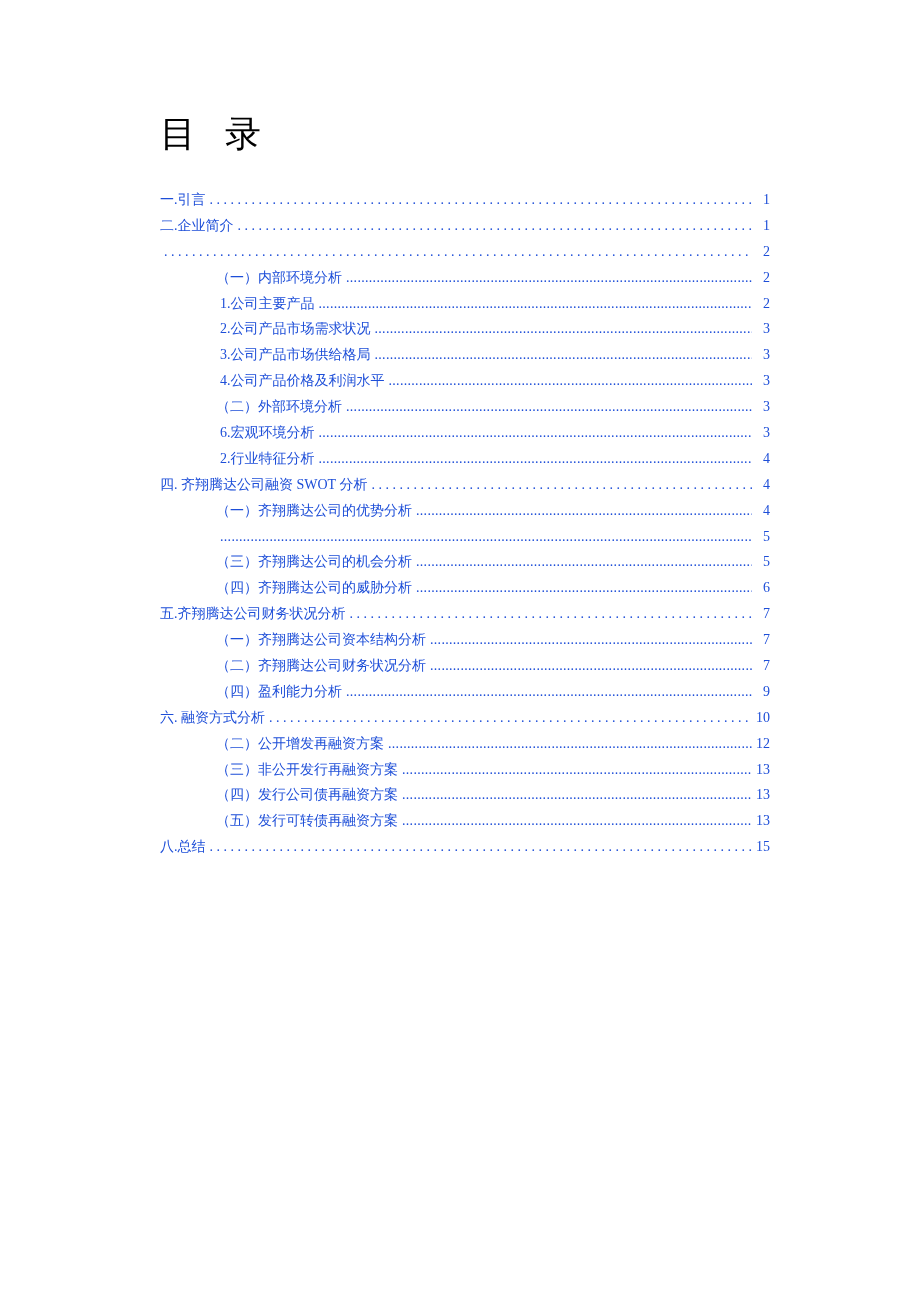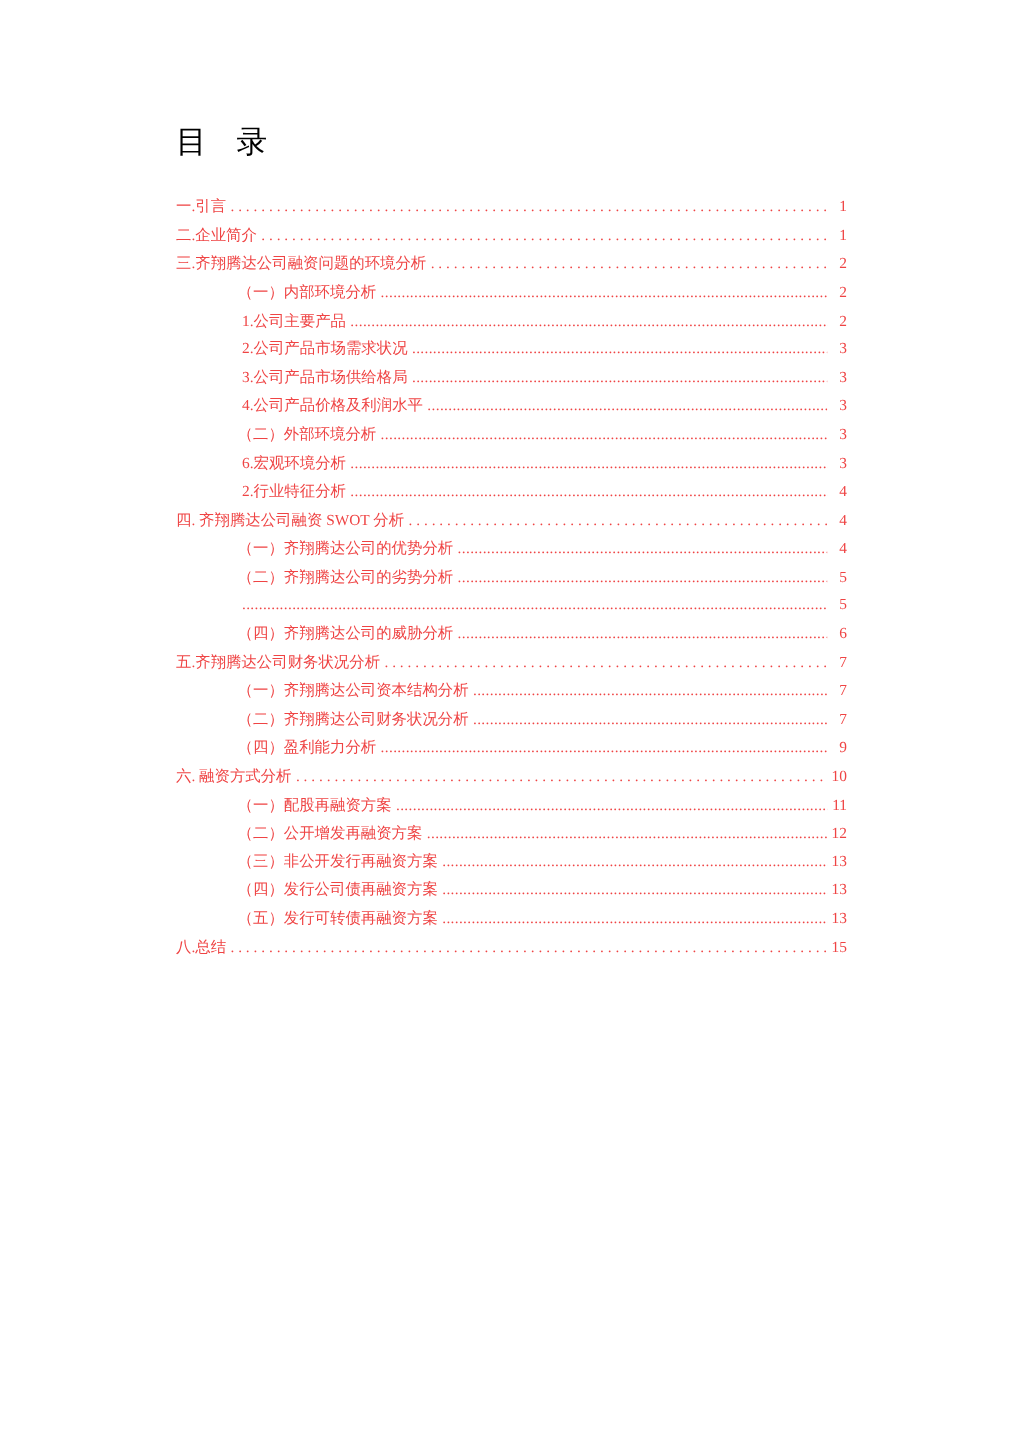--- a/index.html
+++ b/index.html
@@ -8,30 +8,30 @@
       box-sizing: border-box;
     }
     body {
       background: #ffffff;
       font-family: "SimSun", "宋体", serif;
       width: 920px;
       height: 1302px;
       padding: 110px 150px 50px 160px;
     }
     .toc-title {
-      font-size: 28px;
+      font-size: 36px;
       font-weight: normal;
       letter-spacing: 10px;
       color: #000;
       margin-bottom: 28px;
       font-family: "SimSun", "宋体", serif;
     }
     .toc {
       font-size: 14px;
-      color: #ef4444;
+      color: #1d4ed8;
       line-height: 1.85;
     }
     .toc-line {
       display: flex;
       align-items: baseline;
       white-space: nowrap;
     }
     .toc-line .label {
       flex-shrink: 0;
     }
@@ -79,21 +79,20 @@
       <span class="label">一.引言</span>
       <span class="leader"></span>
       <span class="page">1</span>
     </div>
     <div class="toc-line lvl1">
       <span class="label">二.企业简介</span>
       <span class="leader"></span>
       <span class="page">1</span>
     </div>
     <div class="toc-line lvl1">
-      <span class="label">三.齐翔腾达公司融资问题的环境分析</span>
       <span class="leader"></span>
       <span class="page">2</span>
     </div>
     <div class="toc-line lvl2">
       <span class="label">（一）内部环境分析</span>
       <span class="leader"></span>
       <span class="page">2</span>
     </div>
     <div class="toc-line lvl3">
       <span class="label">1.公司主要产品</span>
@@ -134,25 +133,25 @@
       <span class="label">四. 齐翔腾达公司融资 SWOT 分析</span>
       <span class="leader"></span>
       <span class="page">4</span>
     </div>
     <div class="toc-line lvl2">
       <span class="label">（一）齐翔腾达公司的优势分析</span>
       <span class="leader"></span>
       <span class="page">4</span>
     </div>
     <div class="toc-line lvl2">
-      <span class="label">（二）齐翔腾达公司的劣势分析</span>
       <span class="leader"></span>
       <span class="page">5</span>
     </div>
     <div class="toc-line lvl2">
+      <span class="label">（三）齐翔腾达公司的机会分析</span>
       <span class="leader"></span>
       <span class="page">5</span>
     </div>
     <div class="toc-line lvl2">
       <span class="label">（四）齐翔腾达公司的威胁分析</span>
       <span class="leader"></span>
       <span class="page">6</span>
     </div>
     <div class="toc-line lvl1">
       <span class="label">五.齐翔腾达公司财务状况分析</span>
@@ -171,25 +170,20 @@
     </div>
     <div class="toc-line lvl2">
       <span class="label">（四）盈利能力分析</span>
       <span class="leader"></span>
       <span class="page">9</span>
     </div>
     <div class="toc-line lvl1">
       <span class="label">六. 融资方式分析</span>
       <span class="leader"></span>
       <span class="page">10</span>
-    </div>
-    <div class="toc-line lvl2">
-      <span class="label">（一）配股再融资方案</span>
-      <span class="leader"></span>
-      <span class="page">11</span>
     </div>
     <div class="toc-line lvl2">
       <span class="label">（二）公开增发再融资方案</span>
       <span class="leader"></span>
       <span class="page">12</span>
     </div>
     <div class="toc-line lvl2">
       <span class="label">（三）非公开发行再融资方案</span>
       <span class="leader"></span>
       <span class="page">13</span>

